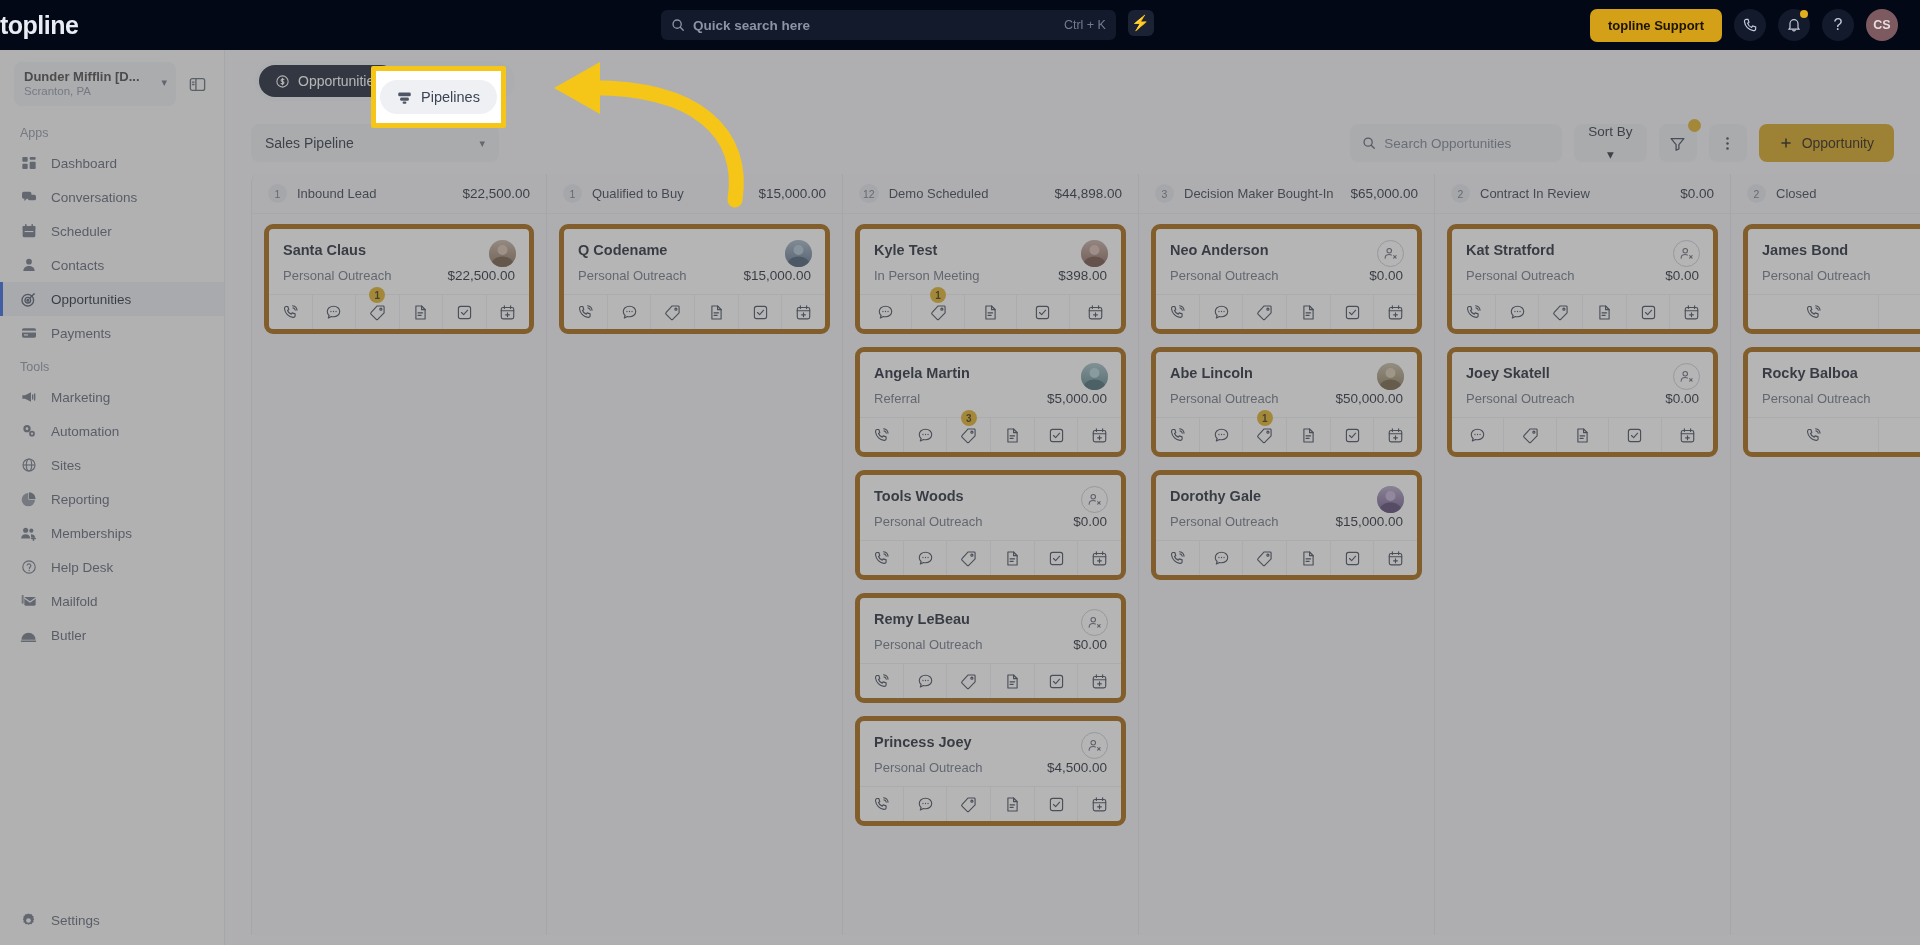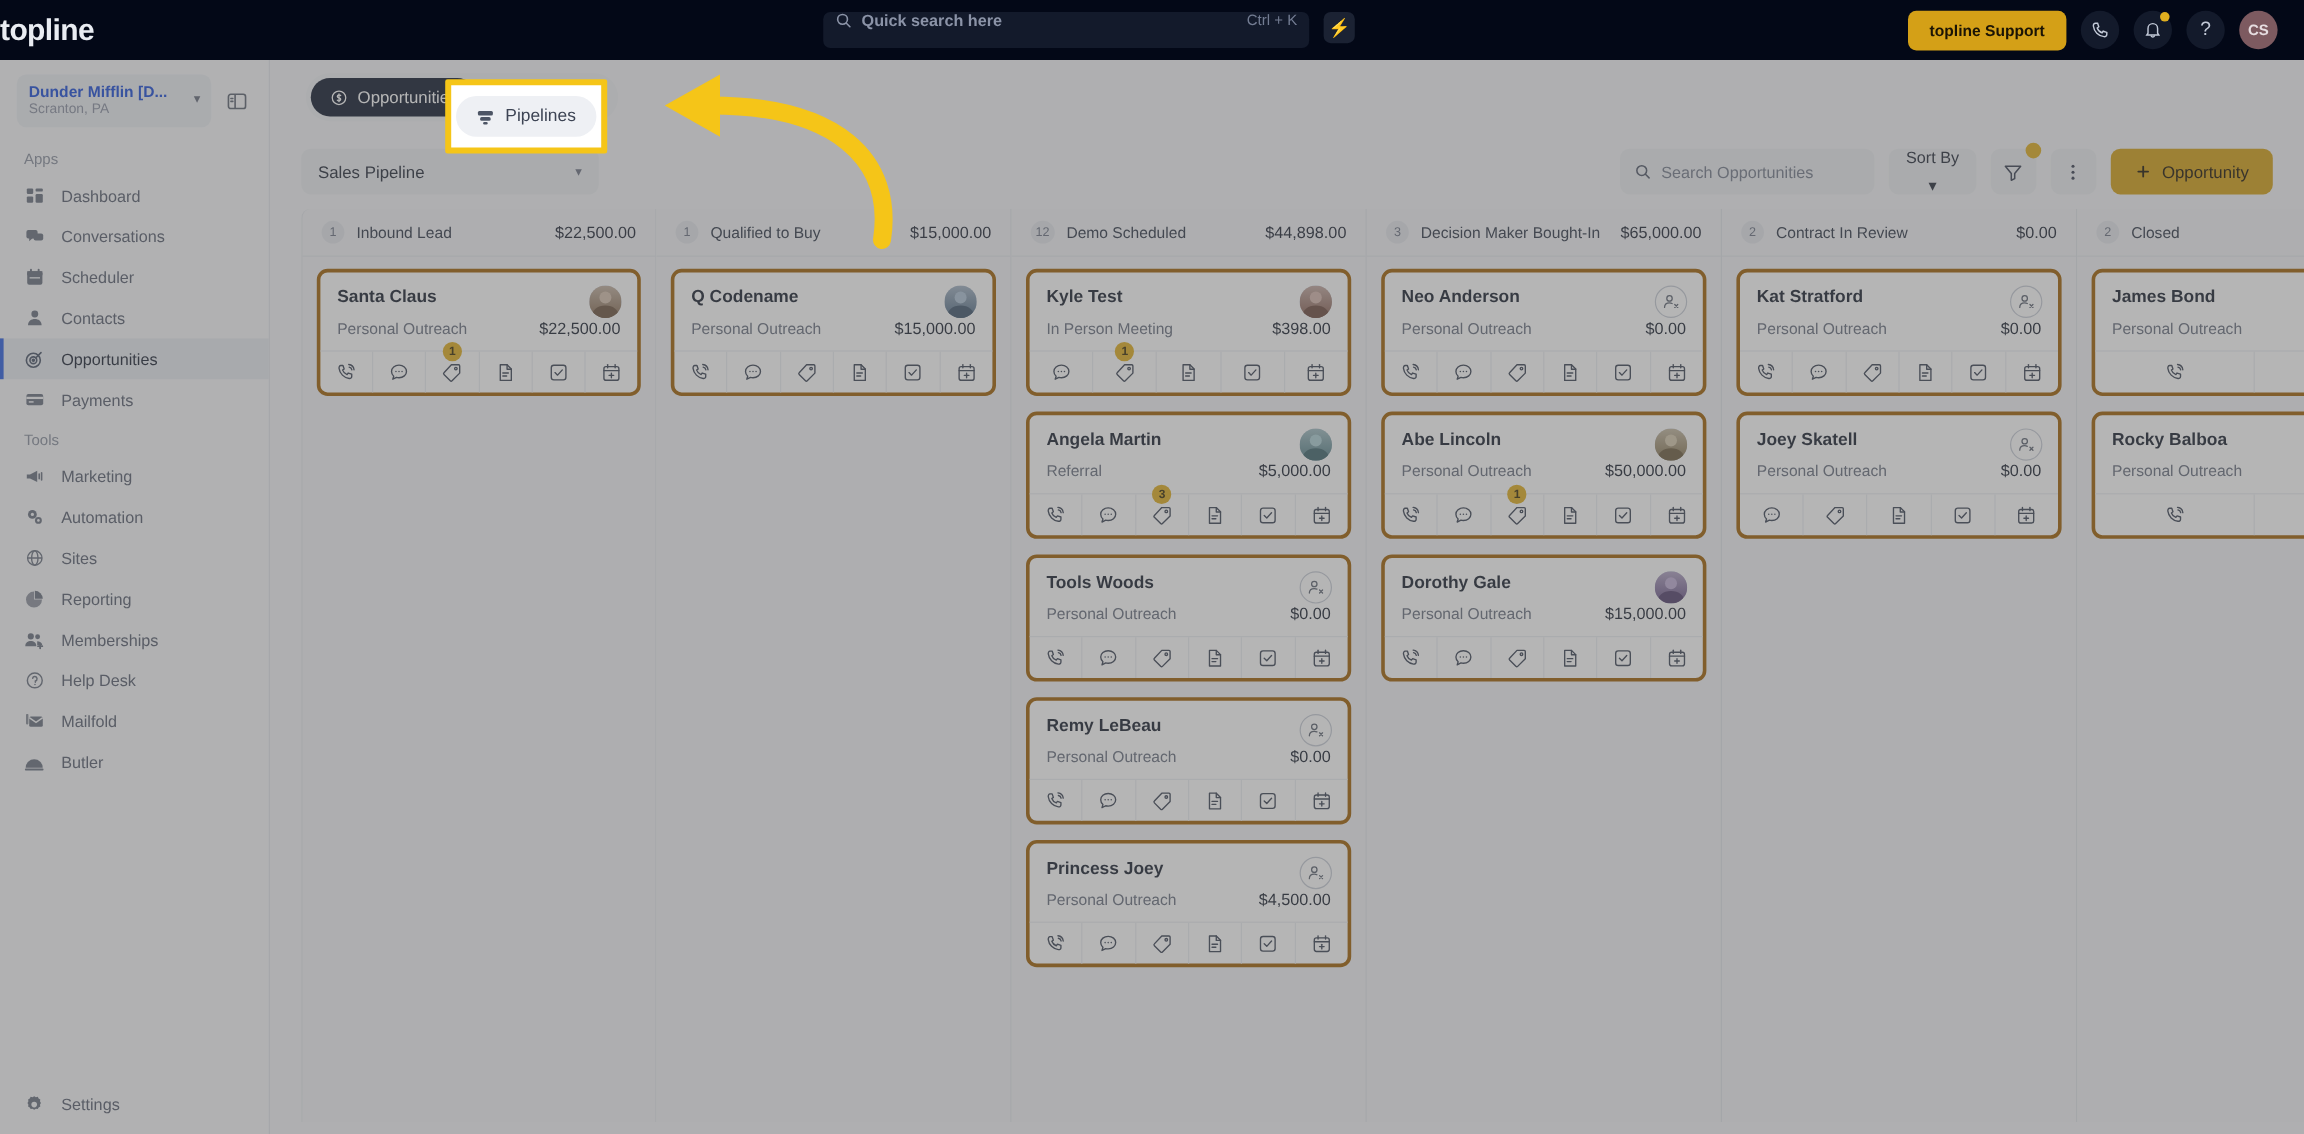--- a/index.html
+++ b/index.html
@@ -12,22 +12,22 @@
   .dim { position: absolute; inset: 0; background: rgba(90,90,90,0.45); z-index: 50; pointer-events: none; }
 
   
   .topbar {
     position: absolute; top: 0; left: 0; width: 1920px; height: 50px;
     background: #030817; display: flex; align-items: center; z-index: 60;
   }
   .brand { width: 225px; color: #e9ecf2; font-size: 25px; font-weight: 700; letter-spacing: -0.5px; }
   .topbar-center { flex: 1; display: flex; justify-content: center; }
   .qsearch {
-    width: 405px; height: 30px; background: #131a2b; border-radius: 6px;
-    display: flex; padding: 0 10px; gap: 8px;
+    width: 455px; height: 30px; background: #131a2b; border-radius: 6px;
+    display: flex; align-items: center; padding: 0 10px; gap: 8px;
   }
   .qsearch .ph { flex: 1; color: #8b93a7; font-size: 13.5px; font-weight: 700; }
   .qsearch .kbd { color: #737c92; font-size: 12.5px; }
   .bolt {
     width: 26px; height: 26px; border-radius: 6px; background: #1b2233;
     display: flex; align-items: center; justify-content: center; margin-left: 12px;
     color: #d4a017; font-size: 15px;
   }
   .topbar-right { display: flex; align-items: center; gap: 12px; padding-right: 22px; }
   .support-btn {
@@ -43,21 +43,21 @@
   .notif-dot { position: absolute; top: 1px; right: 2px; width: 8px; height: 8px; border-radius: 50%; background: #e0ae1f; }
 
   
   .sidebar {
     position: absolute; top: 50px; left: 0; width: 225px; height: 895px;
     background: #f7f8fa; border-right: 1px solid #e3e6ec; z-index: 10;
     display: flex; flex-direction: column;
   }
   .loc-row { display: flex; align-items: center; padding: 12px 14px 10px 14px; gap: 8px; }
   .loc-box { flex: 1; background: #eceef3; border-radius: 8px; padding: 7px 10px; cursor: pointer; position: relative; }
-  .loc-name { font-size: 13px; color: #1d4ed8; font-weight: 600; line-height: 15px; padding-right: 16px; }
+  .loc-name { font-size: 13px; color: #404040; font-weight: 600; line-height: 15px; padding-right: 16px; }
   .loc-sub { font-size: 11.5px; color: #8c93a3; line-height: 15px; }
   .loc-chev { position: absolute; right: 9px; top: 14px; color: #666d7d; font-size: 11px; }
   .panel-ico { width: 26px; height: 26px; display: flex; align-items: center; justify-content: center; color: #5d6472; cursor: pointer; }
   .nav-sec { font-size: 12.5px; color: #8a909e; padding: 10px 0 6px 20px; }
   .nav-item {
     display: flex; align-items: center; gap: 14px; height: 34px; padding-left: 20px;
     font-size: 13.5px; color: #5a6070; cursor: pointer; position: relative;
   }
   .nav-item .ni { width: 17px; height: 17px; display: flex; align-items: center; justify-content: center; color: #6b7280; flex: none; }
   .nav-item.active { background: #e8ebf1; color: #1d2433; font-weight: 500; }
@@ -120,21 +120,21 @@
     border-bottom: 1px solid #e4e7ec;
   }
   .cnt {
     min-width: 19px; height: 19px; border-radius: 50%; background: #e4e6ec; color: #6d7484;
     font-size: 10.5px; display: flex; align-items: center; justify-content: center; padding: 0 4px; flex: none;
   }
   .col-title { font-size: 13px; color: #323a4a; white-space: nowrap; flex: 1; }
   .col-total { font-size: 13.5px; color: #1f2534; white-space: nowrap; }
   .col-body { flex: 1; padding: 10px 12px; display: flex; flex-direction: column; gap: 13px; overflow: hidden; }
 
-  .card { background: #ffffff; border: 3px solid #a16207; border-radius: 9px; }
+  .card { background: #ffffff; border: 5px solid #a16207; border-radius: 9px; }
   .card-top { padding: 13px 14px 11px 14px; position: relative; }
   .c-name { font-size: 14.5px; font-weight: 700; color: #1b2230; margin-bottom: 10px; padding-right: 44px; }
   .c-row { display: flex; align-items: flex-end; justify-content: space-between; }
   .c-src { font-size: 13px; color: #6a7180; }
   .c-amt { font-size: 13.5px; color: #1b2230; white-space: nowrap; }
   .c-av {
     position: absolute; top: 11px; right: 13px; width: 27px; height: 27px; border-radius: 50%;
     overflow: hidden; background: #cfd4de;
   }
   .c-av.empty { background: #fff; border: 1px solid #c7ccd6; display: flex; align-items: center; justify-content: center; color: #5d6472; }

